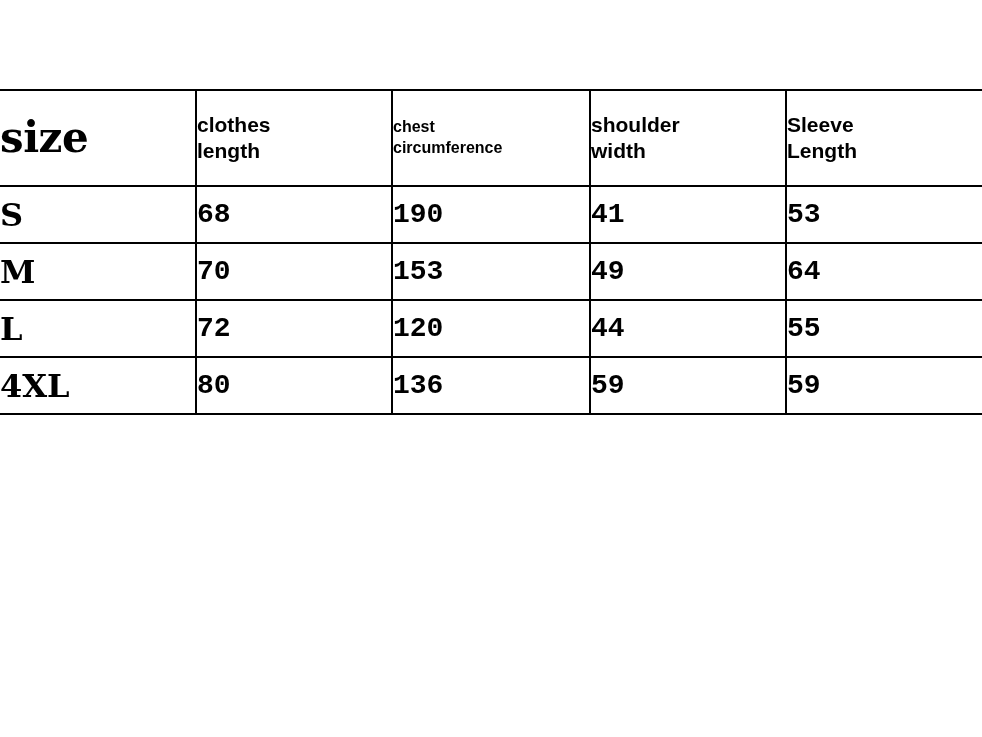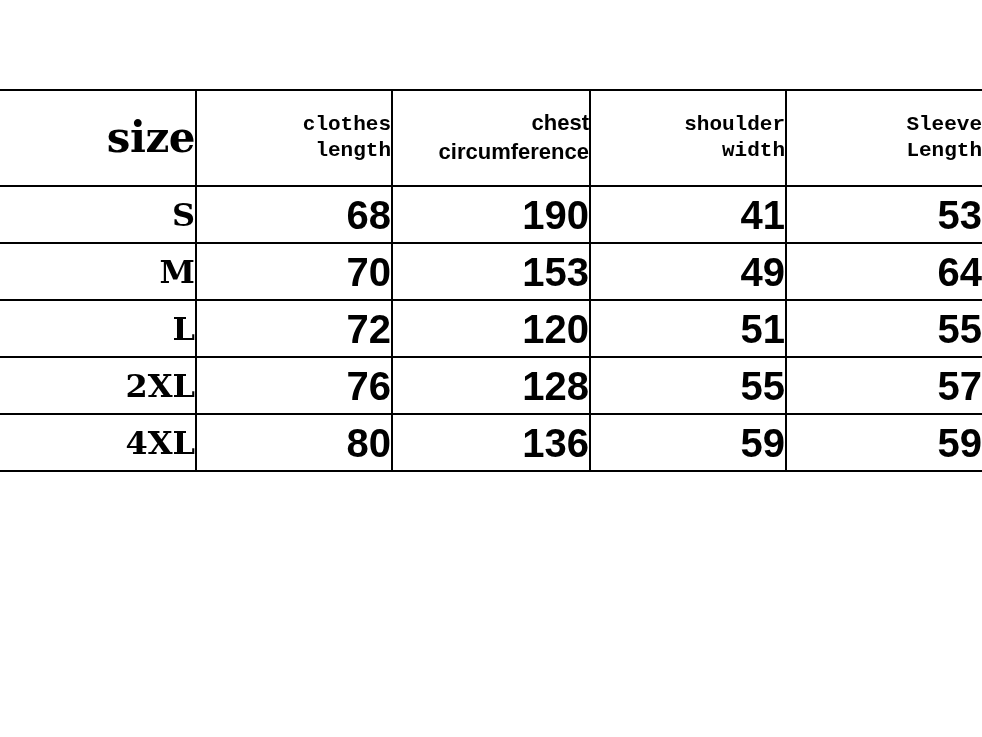--- a/index.html
+++ b/index.html
@@ -27,21 +27,21 @@
     width: 982px;
   }
   table.size-table {
     border-collapse: collapse;
     width: 982px;
     table-layout: fixed;
   }
   table.size-table td,
   table.size-table th {
     border: 2px solid #000000;
-    text-align: right;
+    text-align: left;
     vertical-align: middle;
     padding: 0;
   }
   
   table.size-table tr > *:first-child {
     border-left: none;
   }
   table.size-table tr > *:last-child {
     border-right: none;
   }
@@ -55,38 +55,38 @@
   
   thead tr { height: 96px; }
   .hdr-size {
     font-family: "DejaVu Serif", serif;
     font-weight: bold;
     font-size: 42px;
     line-height: 1.05;
     letter-spacing: -0.5px;
   }
   .hdr-plain {
-    font-family: Liberation Mono, monospace;
+    font-family: Liberation Sans, sans-serif;
     font-weight: bold;
     font-size: 21px;
     line-height: 1.25;
   }
   .hdr-small {
     font-family: "Liberation Sans", sans-serif;
     font-weight: bold;
-    font-size: 22px;
+    font-size: 16px;
     line-height: 1.3;
   }
 
   
   tbody tr { height: 57px; }
   .cell {
-    font-family: Liberation Sans, sans-serif;
+    font-family: Liberation Mono, monospace;
     font-weight: bold;
-    font-size: 40px;
+    font-size: 28px;
     line-height: 1;
   }
   .cell-size {
     font-family: "DejaVu Serif", serif;
     font-weight: bold;
     font-size: 32px;
     line-height: 1;
   }
 </style>
 </head>
@@ -137,29 +137,22 @@
           <td class="cell-size">M</td>
           <td class="cell">70</td>
           <td class="cell">153</td>
           <td class="cell">49</td>
           <td class="cell">64</td>
         </tr>
         <tr>
           <td class="cell-size">L</td>
           <td class="cell">72</td>
           <td class="cell">120</td>
-          <td class="cell">51</td>
+          <td class="cell">44</td>
           <td class="cell">55</td>
-        </tr>
-        <tr>
-          <td class="cell-size">2XL</td>
-          <td class="cell">76</td>
-          <td class="cell">128</td>
-          <td class="cell">55</td>
-          <td class="cell">57</td>
         </tr>
         <tr>
           <td class="cell-size">4XL</td>
           <td class="cell">80</td>
           <td class="cell">136</td>
           <td class="cell">59</td>
           <td class="cell">59</td>
         </tr>
       </tbody>
     </table>

